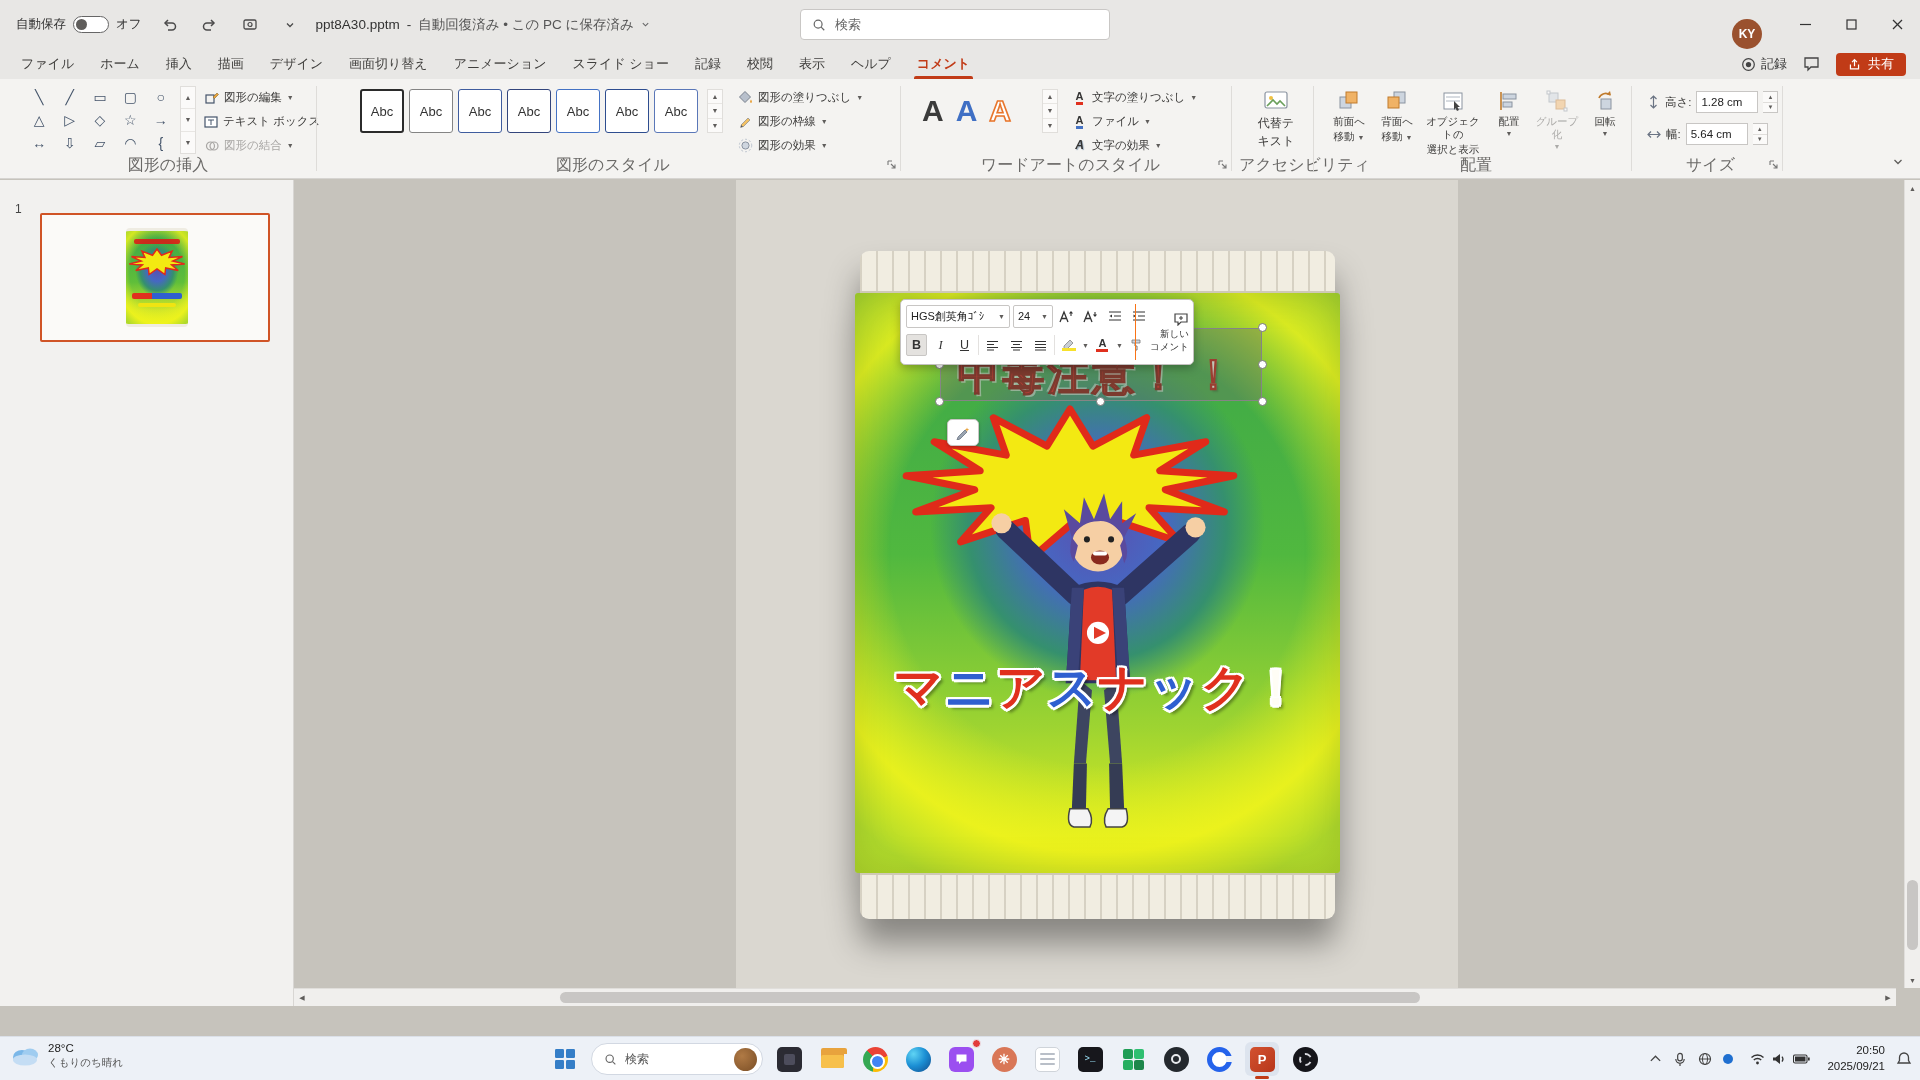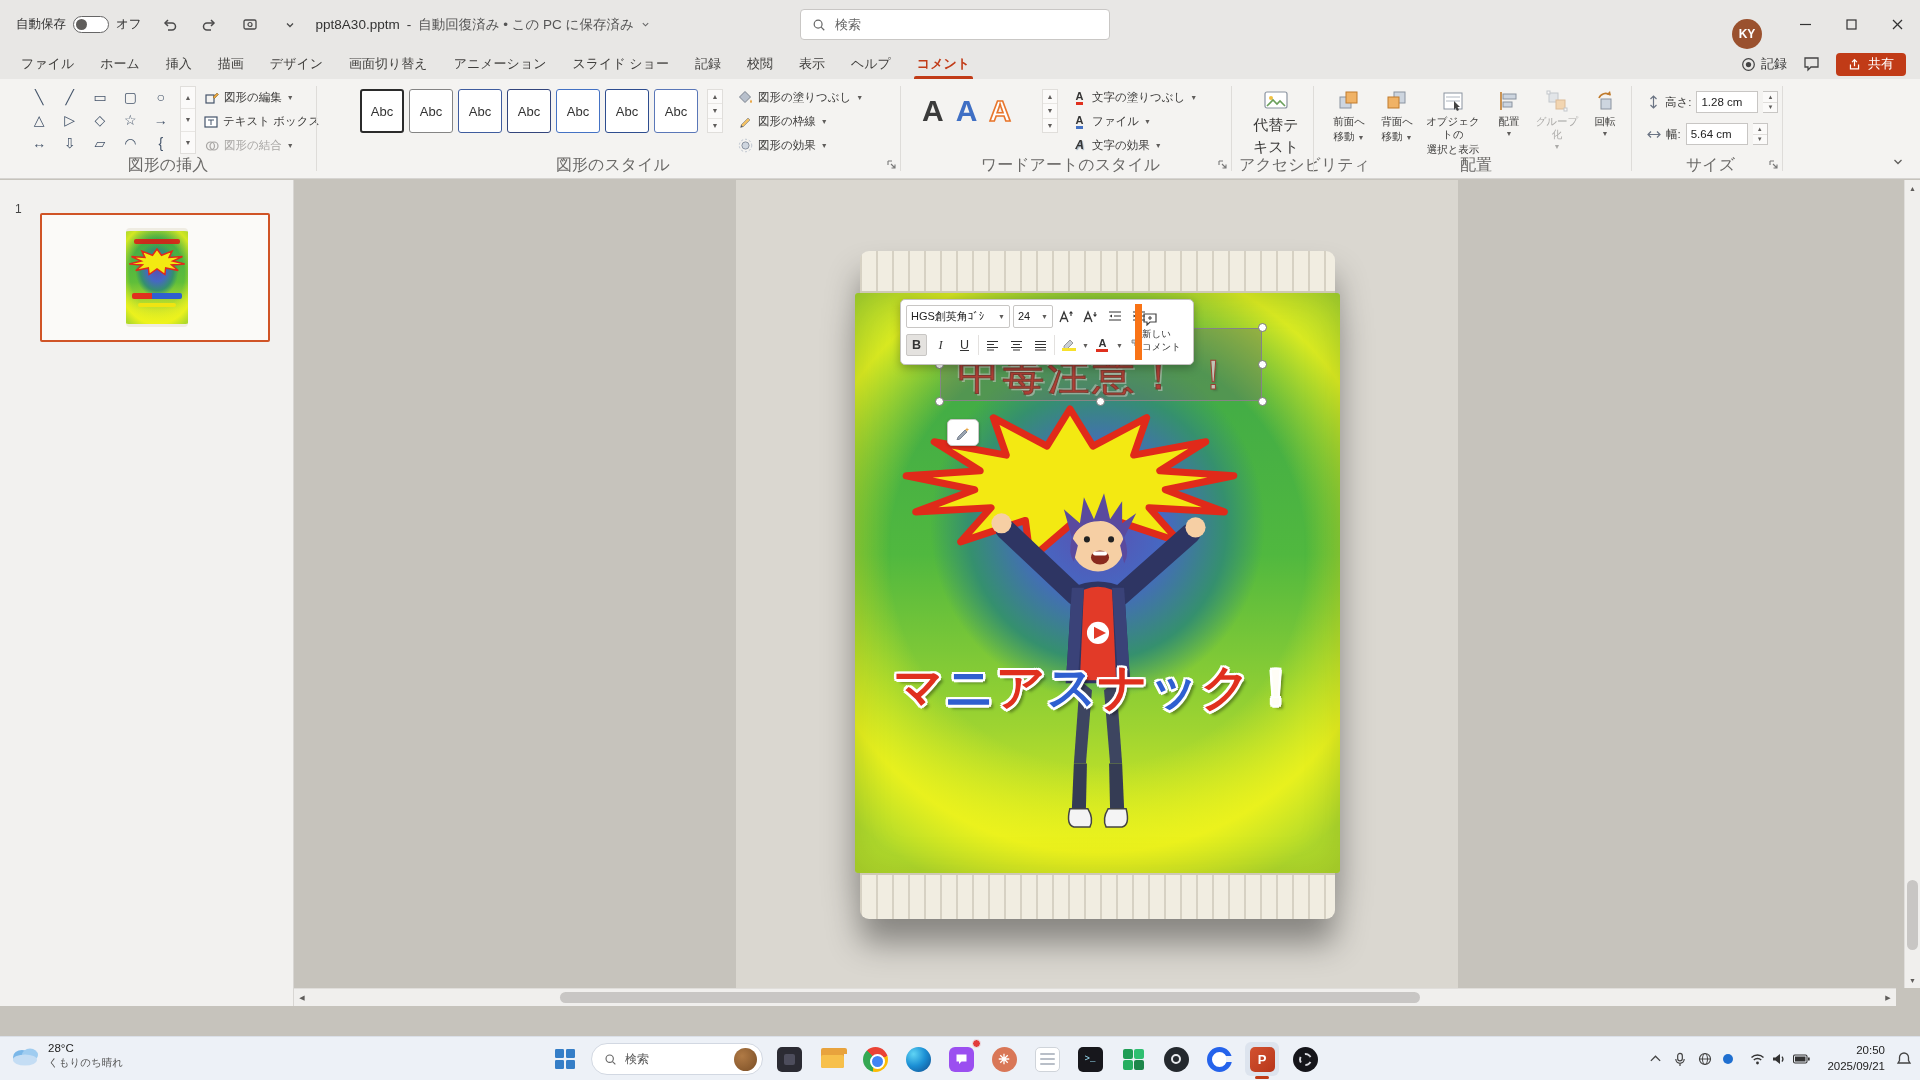--- a/index.html
+++ b/index.html
@@ -63,21 +63,21 @@
   .wa2 { color:#fff; -webkit-text-stroke:1.6px #e8762c; text-shadow:0 0 1px #e8762c; }
   .wa-arrows { position:absolute; left:132px; top:10px; width:16px; height:44px; border:1px solid #e0dedb; background:#fbfaf9; display:flex; flex-direction:column; }
   .wa-arrows span { flex:1; display:flex; align-items:center; justify-content:center; font-size:7px; color:#5f5d5b; }
   .wa-arrows span + span { border-top:1px solid #e8e6e3; }
   .wa-btns { position:absolute; left:162px; top:9px; display:flex; flex-direction:column; gap:5px; width:150px; }
   .icoA { font-weight:bold; font-size:12px; color:#333; line-height:1; padding-bottom:1px; }
   .barA-fill { border-bottom:3px solid #e0301e; }
   .barA-line { border-bottom:3px solid #4472c4; }
   .icoA.fx { font-style:italic; text-shadow:1px 1px 1px #9ab; }
 
-  .bigbtn { display:flex; flex-direction:column; align-items:center; gap:3px; font-size:15px; color:#3b3a39; padding-top:10px; line-height:1.25; }
+  .bigbtn { display:flex; flex-direction:column; align-items:center; gap:3px; font-size:12px; color:#3b3a39; padding-top:10px; line-height:1.25; }
   .abtns { position:absolute; left:4px; top:6px; display:flex; }
   .abtn { width:48px; display:flex; flex-direction:column; align-items:center; font-size:10.5px; color:#3b3a39; padding-top:4px; gap:2px; text-align:center; line-height:1.25; }
   .abtn.wide { width:64px; }
   .abtn .car { font-size:7px; color:#5f5d5b; }
   .abtn.disabled, .abtn.disabled .car { color:#abaaa8; }
   .abtn.disabled svg { opacity:.45; }
 
   .size-row { position:absolute; left:8px; display:flex; align-items:center; gap:5px; font-size:11.5px; color:#3b3a39; }
   .size-input { width:62px; height:22px; border:1px solid #c8c6c4; background:#fff; font-size:11.5px; padding:0 4px; color:#222; }
   .spin { width:15px; height:22px; border:1px solid #c8c6c4; border-left:none; display:flex; flex-direction:column; background:#fbfaf9; }
@@ -110,21 +110,21 @@
     background-color:#f1ede1; }
   .pkg-top { top:0; border-radius:9px 9px 0 0; border-bottom:2px solid #cfc9b6; }
   .pkg-bottom { bottom:0; height:46px; border-radius:0 0 9px 9px; border-top:2px solid #cfc9b6; }
   .pkg-body { position:absolute; left:0; right:0; top:42px; height:580px; border-radius:3px;
     background:
       radial-gradient(ellipse 46% 40% at 50% 40%, #5b4fb0 0%, #4668c2 30%, #35906e 58%, rgba(53,144,110,0) 75%),
       radial-gradient(ellipse 78% 66% at 50% 45%, rgba(238,243,28,0) 55%, rgba(238,243,28,.88) 78%, rgba(170,215,45,.9) 95%),
       linear-gradient(180deg,#3aa54a 0%,#50b83f 45%,#9ed431 75%,#eef31c 100%);
     box-shadow:inset 0 0 40px rgba(0,0,0,.12); }
 
-  .warning { position:absolute; left:0; right:0; top:96px; text-align:center; font-size:42px; font-weight:400; letter-spacing:3px; z-index:2; white-space:nowrap; }
+  .warning { position:absolute; left:0; right:0; top:96px; text-align:center; font-size:42px; font-weight:700; letter-spacing:3px; z-index:2; white-space:nowrap; }
   .warning .w1 { color:#e01515; -webkit-text-stroke:1px #8a0f0a; text-shadow:2px 2px 0 rgba(255,255,255,.6), -2px -2px 0 rgba(255,255,255,.55); }
   .warning .w2 { color:#fdfdf5; -webkit-text-stroke:1px #c0150f; text-shadow:2px 2px 2px rgba(0,0,0,.25); margin-left:10px; }
 
   .sel-rect { position:absolute; left:85px; top:77px; width:322px; height:73px; border:1.5px solid #858585; background:rgba(104,120,98,.42); z-index:3; }
   .hdl { position:absolute; width:9px; height:9px; background:#fff; border:1.5px solid #767676; border-radius:50%; }
   .hdl.tl{left:-6px;top:-6px;} .hdl.t{left:50%;margin-left:-5px;top:-6px;} .hdl.tr{right:-6px;top:-6px;}
   .hdl.l{left:-6px;top:50%;margin-top:-5px;} .hdl.r{right:-6px;top:50%;margin-top:-5px;}
   .hdl.bl{left:-6px;bottom:-6px;} .hdl.b{left:50%;margin-left:-5px;bottom:-6px;} .hdl.br{right:-6px;bottom:-6px;}
 
   .wand { position:absolute; left:92px; top:168px; width:32px; height:27px; background:#fff; border:1px solid #c8c6c4; border-radius:5px; z-index:4; display:flex; align-items:center; justify-content:center; box-shadow:0 1px 3px rgba(0,0,0,.25); }
@@ -144,21 +144,21 @@
   .mb-r2 { padding-top:0; height:30px; }
   .combo { height:23px; border:1px solid #c8c6c4; border-radius:2px; background:#fff; display:flex; align-items:center; justify-content:space-between; font-size:11px; color:#222; padding:0 4px; gap:3px; white-space:nowrap; overflow:hidden; }
   .combo .car { font-size:7px; color:#5f5d5b; flex:none; }
   .fontbox { width:104px; }
   .sizebox { width:40px; }
   .mbtn { width:21px; height:22px; display:flex; align-items:center; justify-content:center; font-size:12.5px; color:#333; border-radius:2px; }
   .mbtn.bold { font-weight:bold; background:#e4e2df; border:1px solid #c8c6c4; }
   .mbtn.ital { font-style:italic; font-family:"Liberation Serif",serif; }
   .mbtn.und { text-decoration:underline; }
   .mb-sep { width:1px; height:20px; background:#e3e1df; }
-  .comment-btn { position:absolute; right:4px; top:4px; bottom:4px; width:54px; border-left:7px solid #f97316; display:flex; flex-direction:column; align-items:flex-start; justify-content:center; gap:2px; font-size:9.5px; color:#333; line-height:1.2; text-align:center; }
+  .comment-btn { position:absolute; right:4px; top:4px; bottom:4px; width:54px; border-left:1px solid #f97316; display:flex; flex-direction:column; align-items:flex-end; justify-content:center; gap:2px; font-size:9.5px; color:#333; line-height:1.2; text-align:center; }
   .colorbar { display:flex; flex-direction:column; align-items:center; line-height:1; }
   .colorbar .g { font-size:11px; font-weight:bold; color:#333; }
   .hl-bar { width:14px; height:3px; background:#f7e12c; }
   .fc-bar { width:12px; height:3px; background:#e0301e; }
 
   
   .vscroll { position:absolute; right:0; top:180px; width:16px; height:808px; background:#f0efed; border-left:1px solid #e0dedb; }
   .vscroll .arr { position:absolute; left:0; right:0; height:16px; display:flex; align-items:center; justify-content:center; font-size:7px; color:#5f5d5b; }
   .vscroll .arr.up { top:0; } .vscroll .arr.dn { bottom:0; }
   .vthumb { position:absolute; left:2px; right:2px; top:700px; height:70px; background:#c8c6c4; border-radius:7px; }

